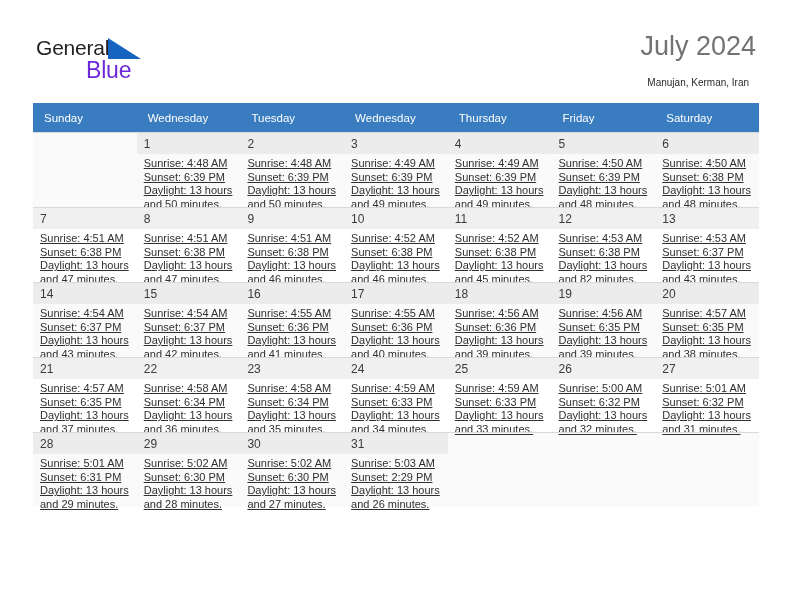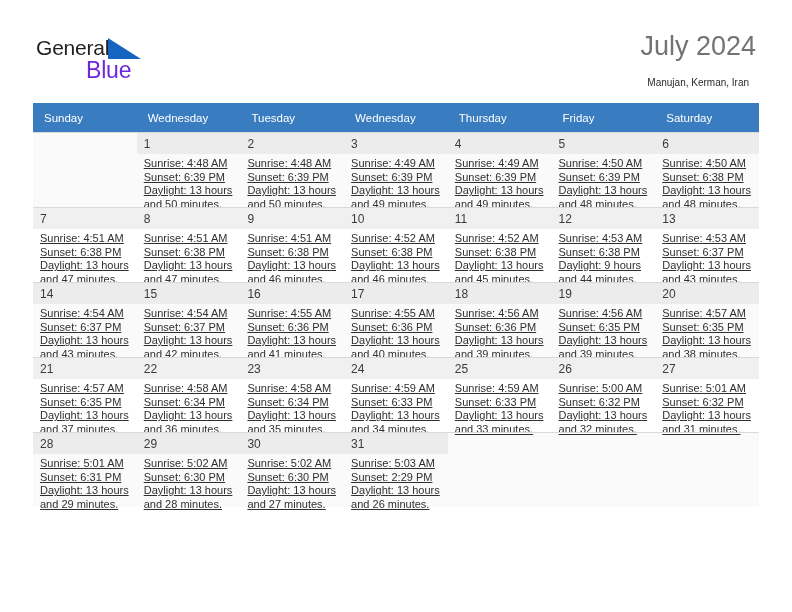--- a/index.html
+++ b/index.html
@@ -297,21 +297,21 @@
                 <div class="daylight">Daylight: 13 hours and 45 minutes.</div>
               </div>
             </div>
           </td>
           <td>
             <div class="cell-inner">
               <span class="daynum">12</span>
               <div class="info">
                 <div>Sunrise: 4:53 AM</div>
                 <div>Sunset: 6:38 PM</div>
-                <div class="daylight">Daylight: 9 hours and 44 minutes.</div>
+                <div class="daylight">Daylight: 13 hours and 82 minutes.</div>
               </div>
             </div>
           </td>
           <td>
             <div class="cell-inner">
               <span class="daynum">13</span>
               <div class="info">
                 <div>Sunrise: 4:53 AM</div>
                 <div>Sunset: 6:37 PM</div>
                 <div class="daylight">Daylight: 13 hours and 43 minutes.</div>

